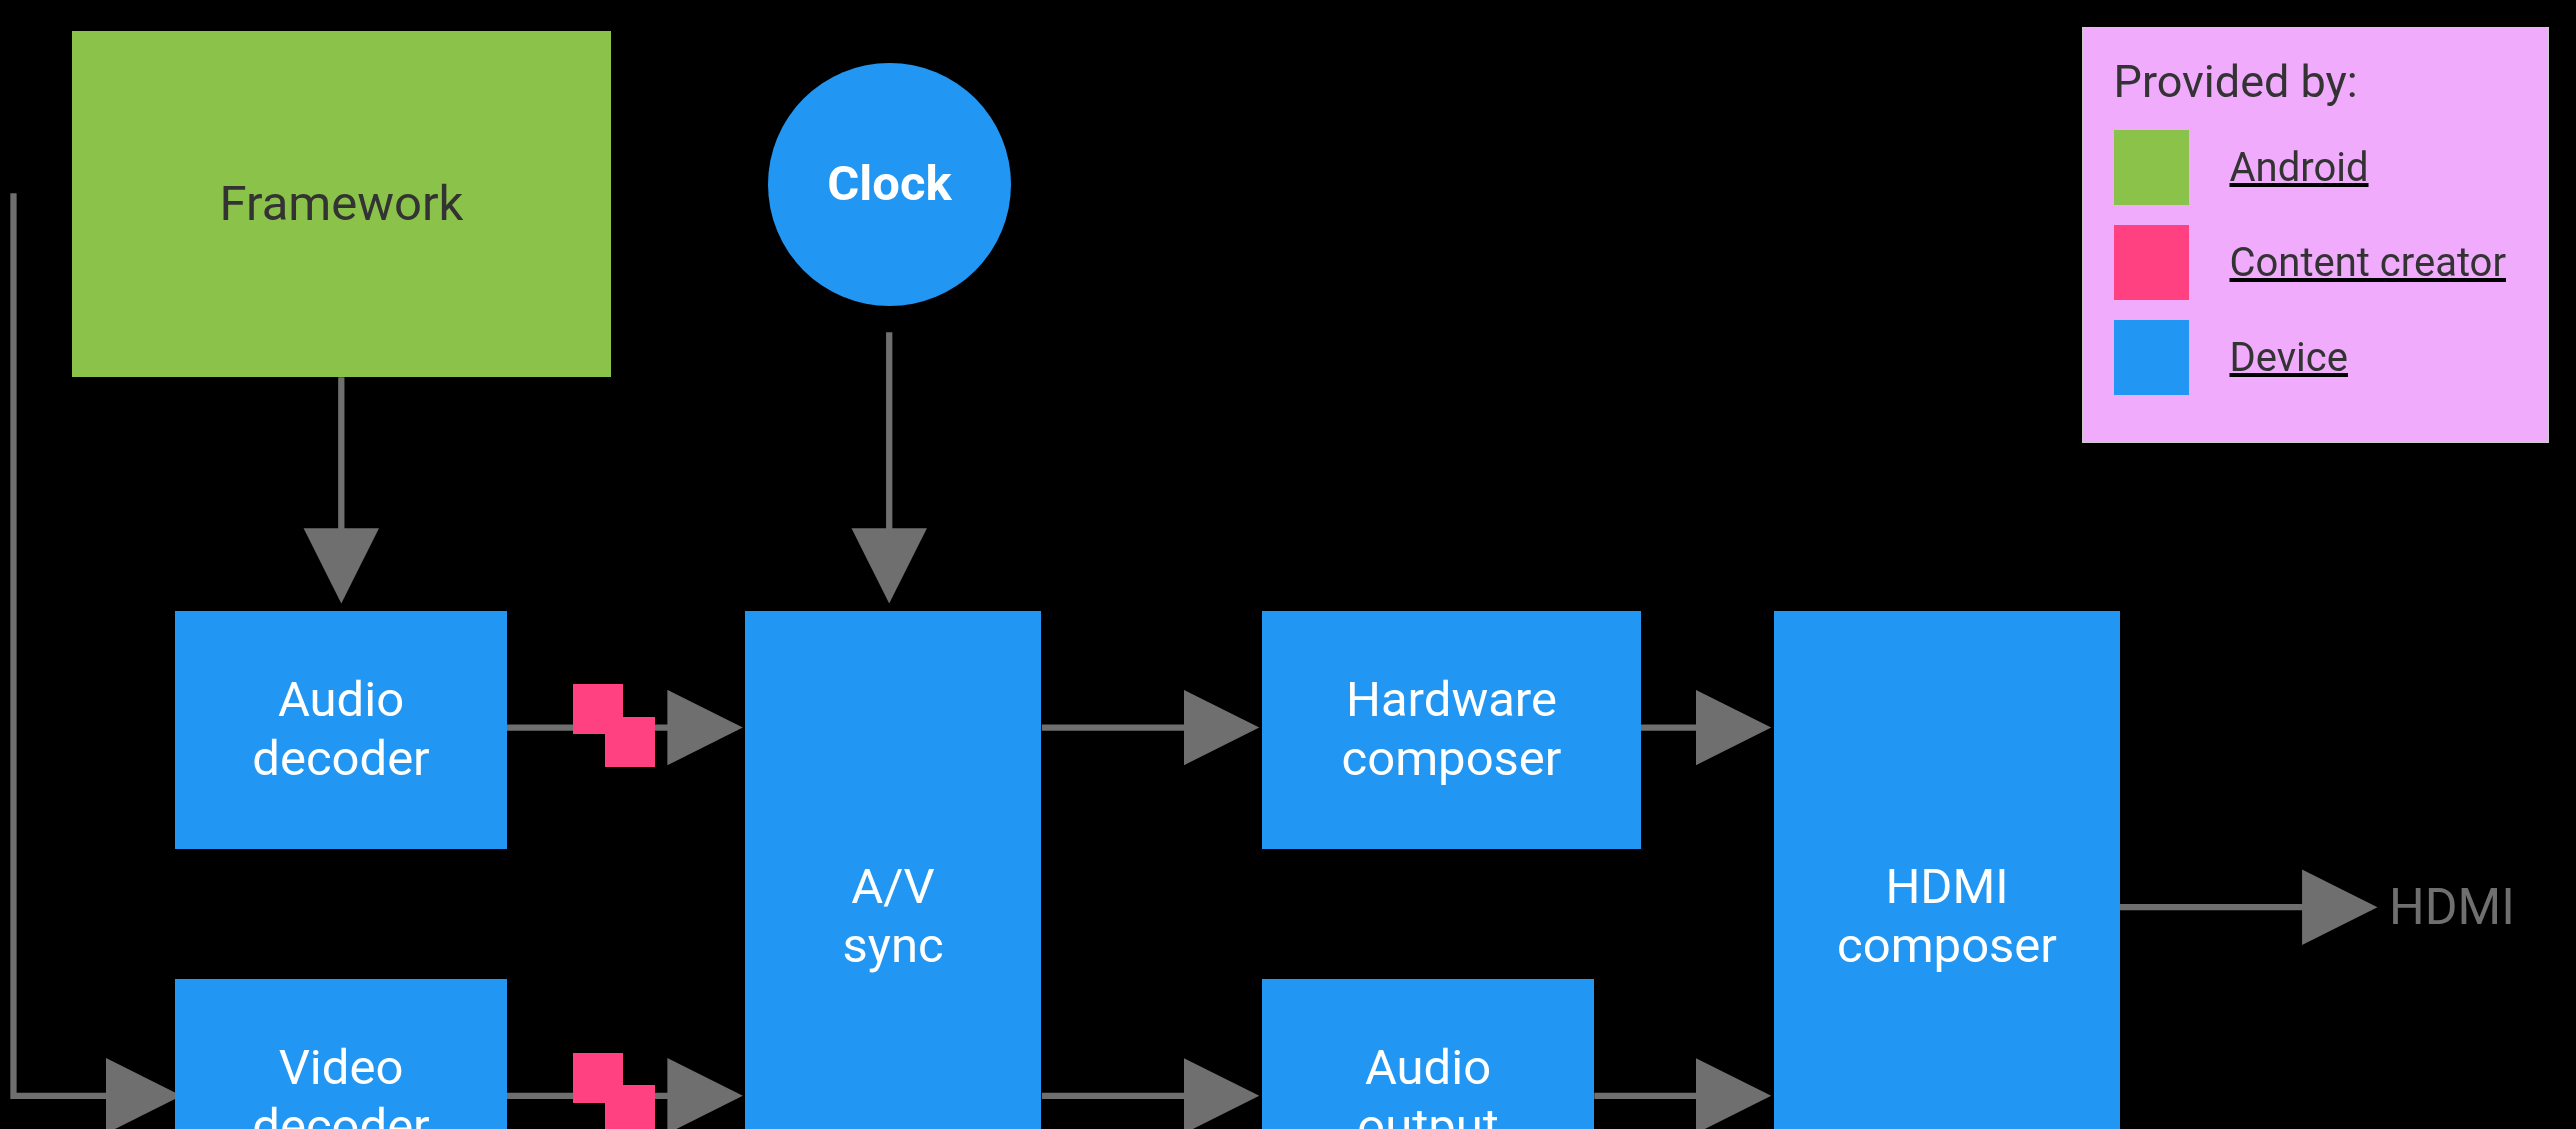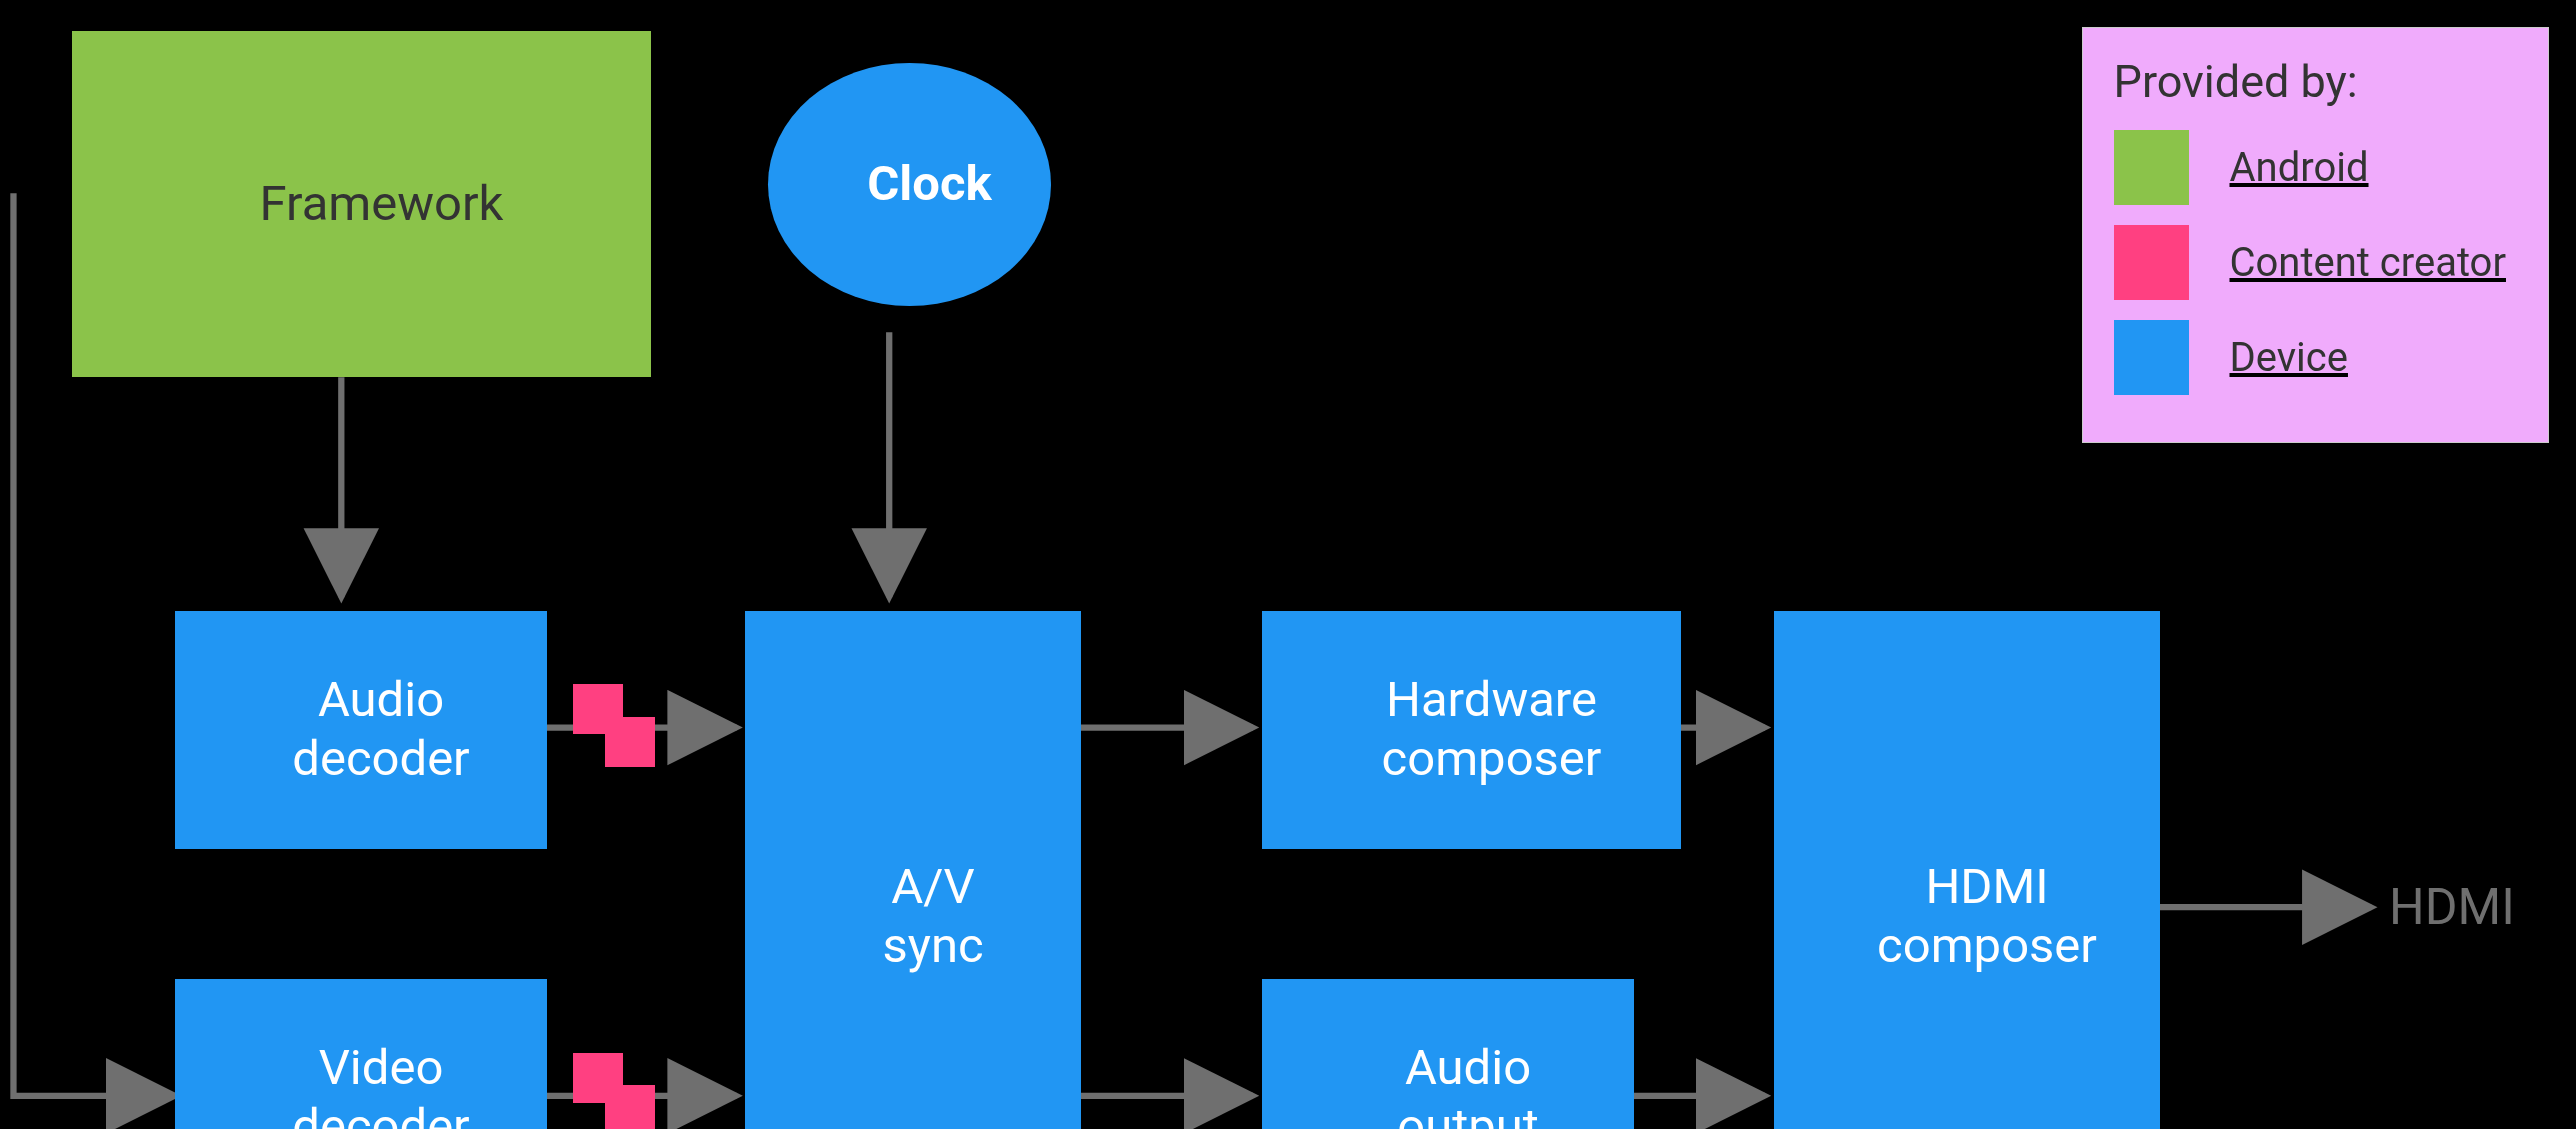--- a/index.html
+++ b/index.html
@@ -6,21 +6,21 @@
     --green:#8bc34a;
     --blue:#2196f3;
     --pink:#ff4081;
     --text-dark:#333;
     --text-light:#fff;
     --bg:#000;
     --arrow:#6f6f6f;
   }
   html,body{margin:0;padding:0;background:var(--bg);font-family:Roboto,Arial,Helvetica,sans-serif;}
   .canvas{position:relative;width:2576px;height:1130px;}
-  .box{position:absolute;display:flex;align-items:center;justify-content:center;text-align:center;font-size:49px;line-height:1.2;padding-left:40px;}
+  .box{position:absolute;display:flex;align-items:center;justify-content:center;text-align:center;font-size:49px;line-height:1.2;}
   .box.green{background:var(--green);color:var(--text-dark);}
   .box.blue{background:var(--blue);color:var(--text-light);}
   .circle{border-radius:50%;font-weight:bold;}
   .pink-sq{position:absolute;width:50px;height:50px;background:var(--pink);}
   svg.connectors{position:absolute;inset:0;width:2576px;height:1130px;}
   
   .legend{position:absolute;background:#f0abfc;border:0.9px solid #ccc;padding:27px 36px 27px 30.5px;box-sizing:border-box;}
   .legend-title{font-size:45px;color:var(--text-dark);margin-bottom:21.6px;}
   .legend-row{display:flex;align-items:center;gap:41px;margin:20px 0;text-decoration:underline;}
   .legend-box{width:75px;height:75px;}

